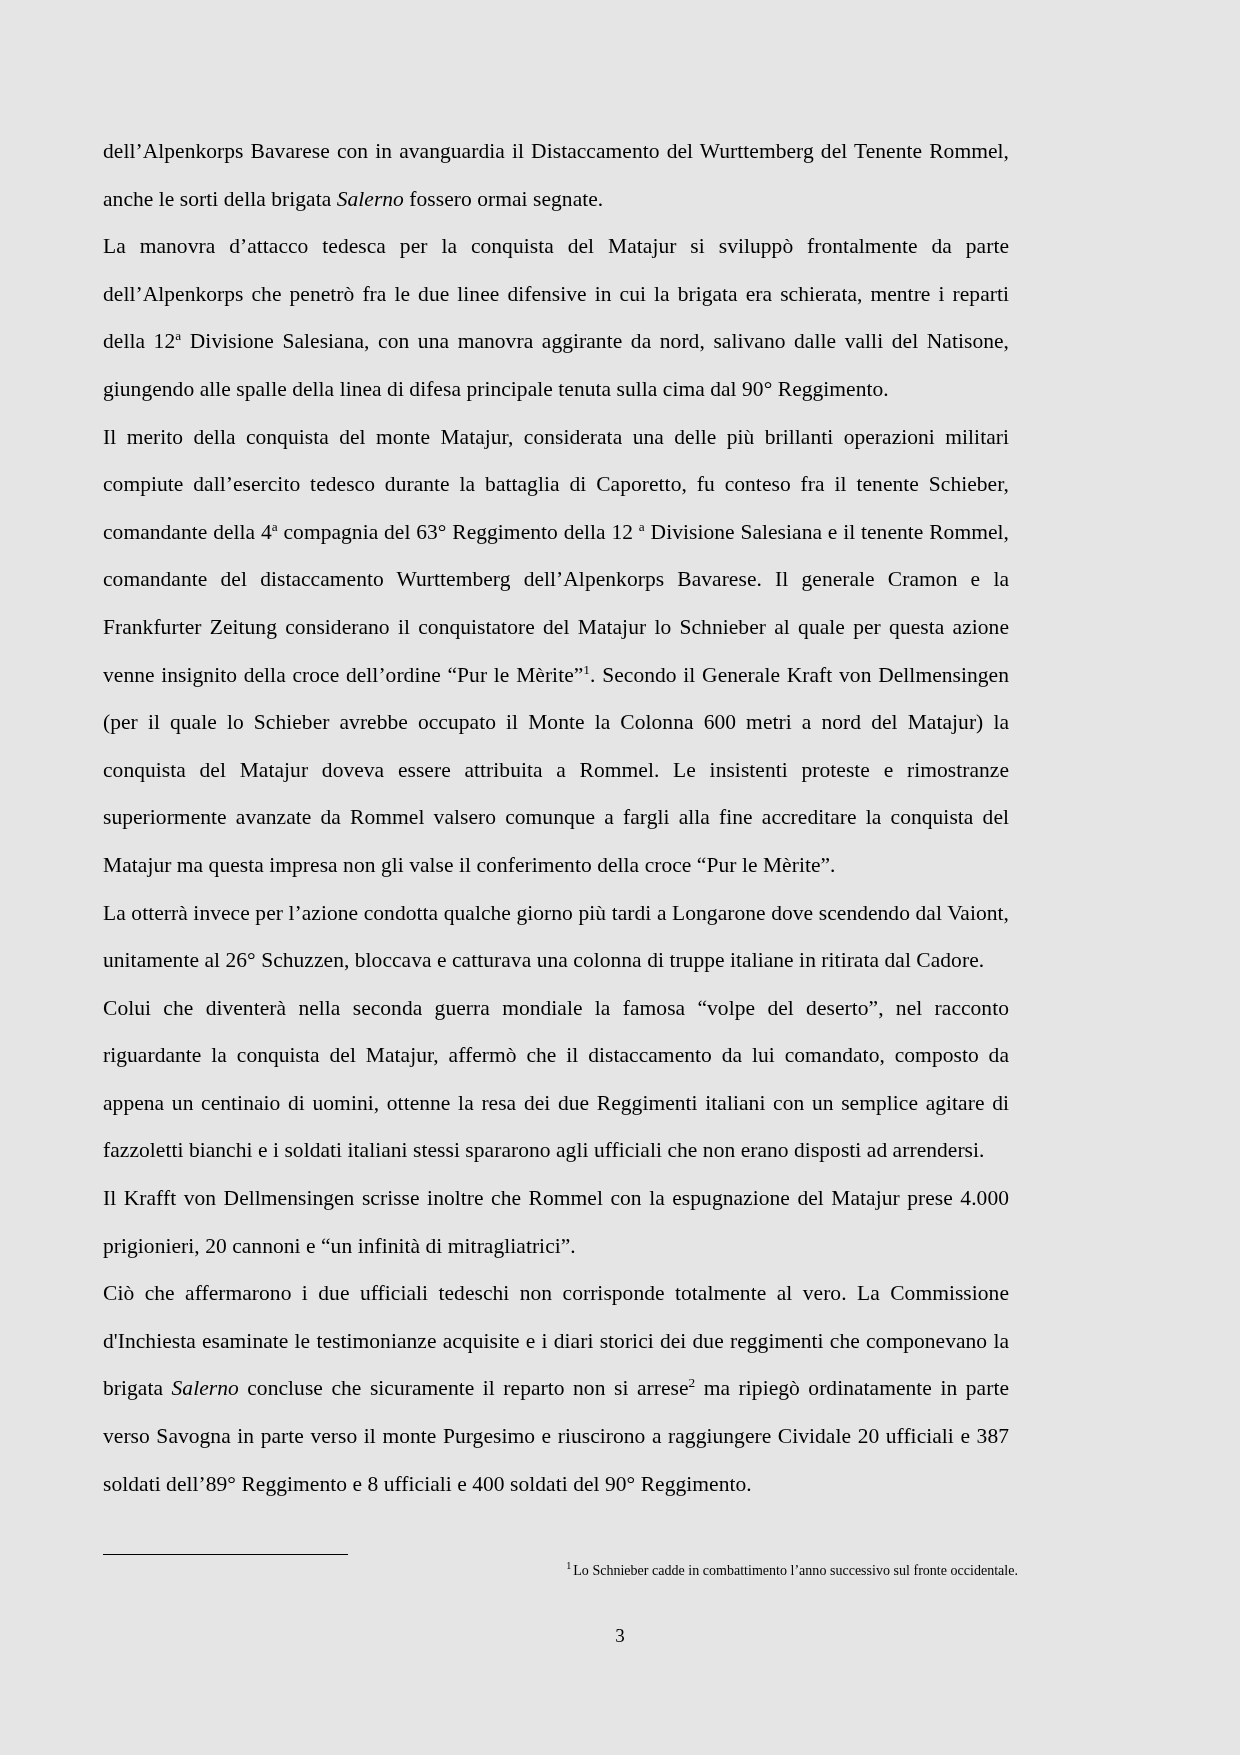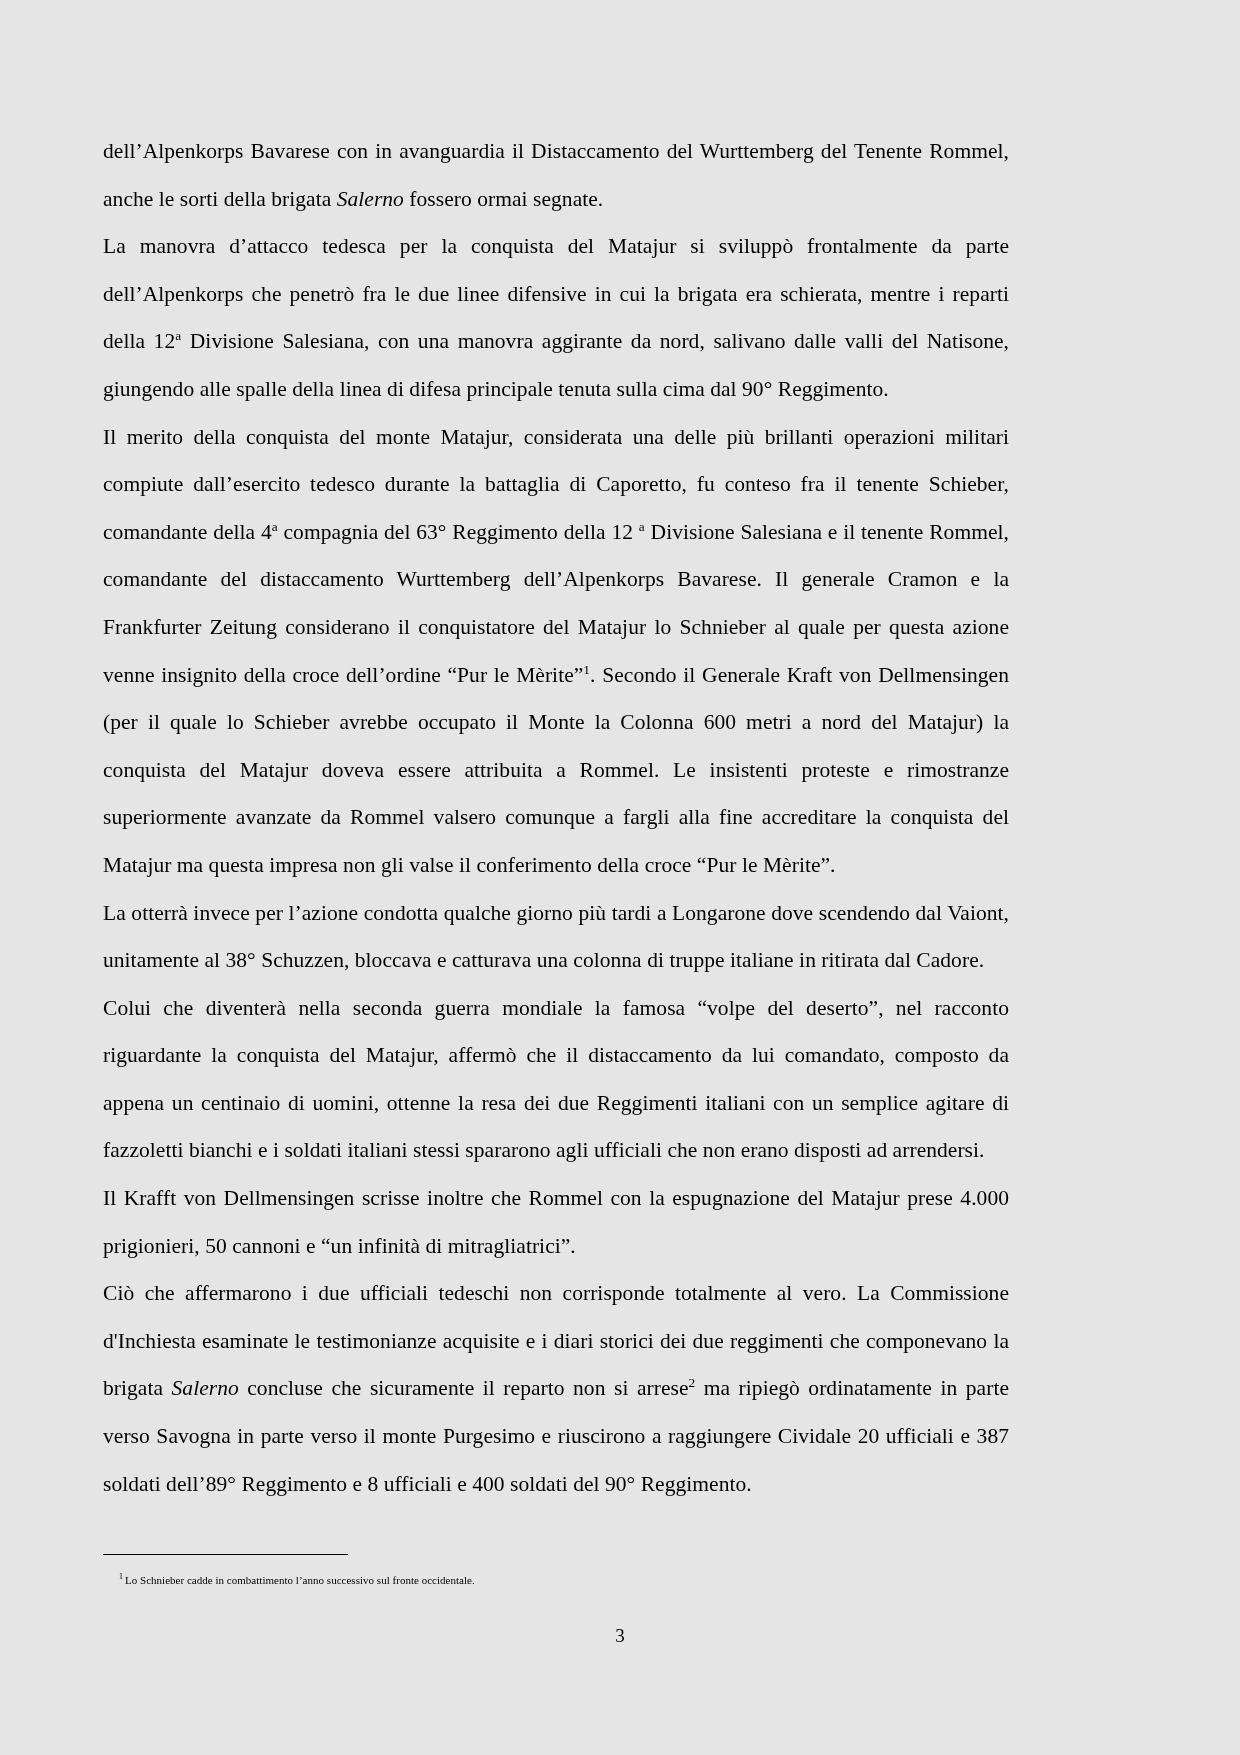--- a/index.html
+++ b/index.html
@@ -58,24 +58,24 @@
     top: 1554px;
     width: 915px;
   }
   .fn-rule {
     width: 245px;
     height: 0;
     border-top: 1.4px solid #000000;
     margin: 0 0 6px 0;
   }
   .fn {
-    margin: 16px;
-    font-size: 11px;
+    margin: 0;
+    font-size: 14px;
     line-height: 19.5px;
-    text-align: left;
+    text-align: right;
     letter-spacing: 0.02px;
   }
   .fn .fn-num {
     font-size: 0.72em;
     vertical-align: super;
     line-height: 0;
     margin-right: 2px;
   }
   .page-number {
     position: absolute;
@@ -89,23 +89,23 @@
 </style>
 </head>
 <body>
 
 <div class="page">
 
   <div class="content">
     <p class="para">dell’Alpenkorps Bavarese con in avanguardia il Distaccamento del Wurttemberg del Tenente Rommel, anche le sorti della brigata <em class="ital">Salerno</em> fossero ormai segnate.</p>
     <p class="para">La manovra d’attacco tedesca per la conquista del Matajur si sviluppò frontalmente da parte dell’Alpenkorps che penetrò fra le due linee difensive in cui la brigata era schierata, mentre i reparti della  12<sup class="ord">a</sup> Divisione Salesiana, con una manovra aggirante da nord, salivano dalle valli del Natisone, giungendo alle spalle della linea di difesa principale tenuta sulla cima dal 90° Reggimento.</p>
     <p class="para">Il merito della conquista del monte Matajur, considerata una delle più brillanti operazioni militari compiute dall’esercito tedesco durante la battaglia di Caporetto, fu conteso fra il tenente Schieber, comandante della 4<sup class="ord">a</sup> compagnia del 63° Reggimento della 12 <sup class="ord">a</sup> Divisione Salesiana e il tenente Rommel, comandante del distaccamento Wurttemberg dell’Alpenkorps Bavarese. Il generale Cramon e la Frankfurter Zeitung considerano il conquistatore del Matajur lo Schnieber al quale per questa azione venne insignito della croce dell’ordine “Pur le Mèrite”<sup class="fnref">1</sup>. Secondo il Generale Kraft von Dellmensingen (per il quale lo Schieber avrebbe occupato il Monte la Colonna 600 metri a nord del Matajur) la conquista del Matajur doveva essere attribuita a Rommel. Le insistenti proteste e rimostranze superiormente avanzate da Rommel valsero comunque a fargli alla fine accreditare la conquista del Matajur  ma questa impresa non gli valse il conferimento della croce “Pur le Mèrite”.</p>
-    <p class="para">La otterrà invece per l’azione condotta qualche giorno più tardi a Longarone dove scendendo dal Vaiont,  unitamente al 38° Schuzzen, bloccava e catturava una colonna di truppe italiane in ritirata dal Cadore.</p>
+    <p class="para">La otterrà invece per l’azione condotta qualche giorno più tardi a Longarone dove scendendo dal Vaiont,  unitamente al 26° Schuzzen, bloccava e catturava una colonna di truppe italiane in ritirata dal Cadore.</p>
     <p class="para">Colui che diventerà nella seconda guerra mondiale la famosa “volpe del deserto”, nel racconto riguardante la conquista del Matajur, affermò che il distaccamento da lui comandato, composto da appena un centinaio di uomini, ottenne la resa dei due Reggimenti  italiani con un semplice agitare di fazzoletti bianchi e  i soldati italiani stessi spararono agli ufficiali che non erano disposti ad arrendersi.</p>
-    <p class="para">Il Krafft von Dellmensingen scrisse inoltre che Rommel con la espugnazione del Matajur prese 4.000 prigionieri, 50 cannoni e “un infinità di mitragliatrici”.</p>
+    <p class="para">Il Krafft von Dellmensingen scrisse inoltre che Rommel con la espugnazione del Matajur prese 4.000 prigionieri, 20 cannoni e “un infinità di mitragliatrici”.</p>
     <p class="para last-line-flush">Ciò che affermarono i due ufficiali tedeschi non corrisponde totalmente al vero. La Commissione d'Inchiesta esaminate le testimonianze acquisite e i diari storici dei due reggimenti che componevano la brigata <em class="ital">Salerno</em> concluse che sicuramente il reparto non si arrese<sup class="fnref">2</sup> ma ripiegò ordinatamente in parte verso Savogna in parte verso il monte Purgesimo e riuscirono a raggiungere Cividale 20 ufficiali e 387 soldati dell’89° Reggimento e 8 ufficiali e 400 soldati del 90° Reggimento.</p>
   </div>
 
   <div class="footnote-zone">
     <div class="fn-rule"></div>
     <p class="fn"><span class="fn-num">1</span>Lo  Schnieber cadde in combattimento l’anno successivo sul fronte occidentale.</p>
   </div>
 
   <div class="page-number">3</div>
 

